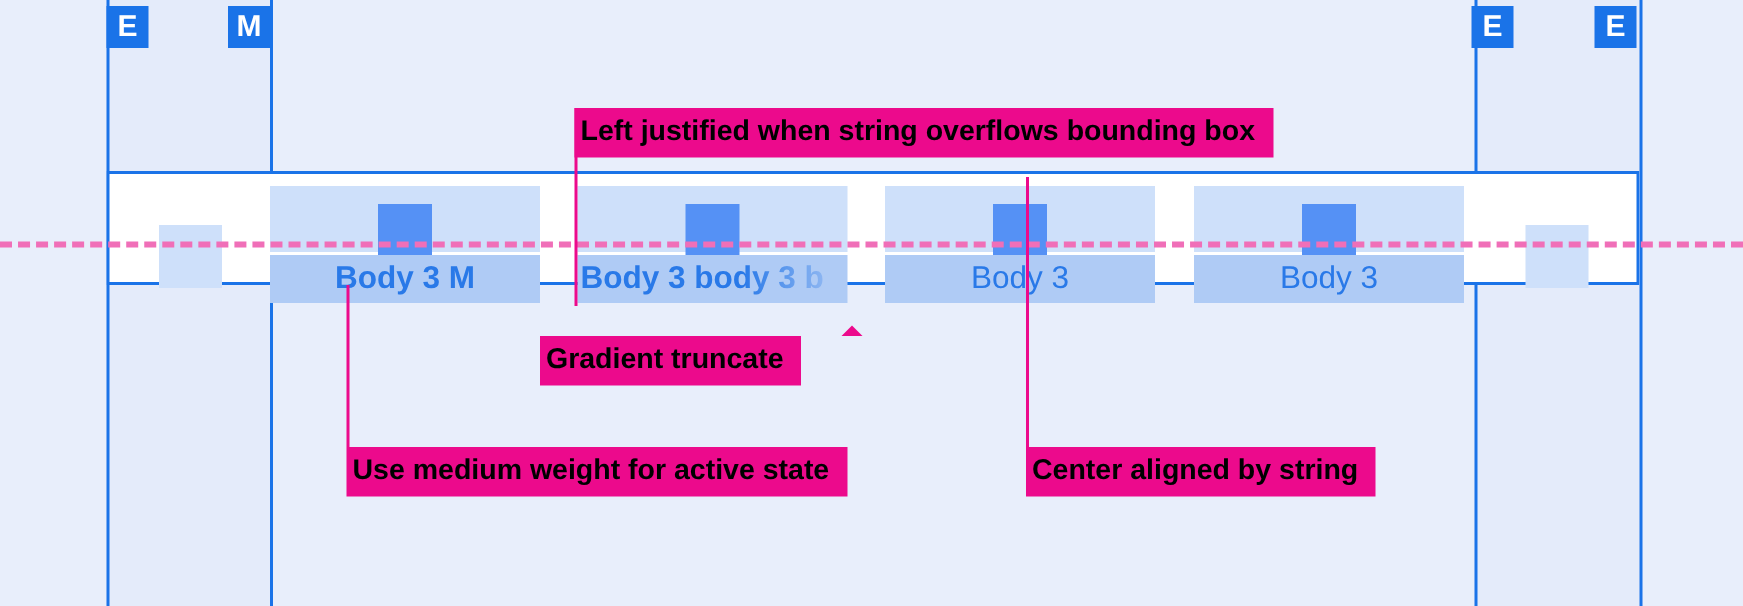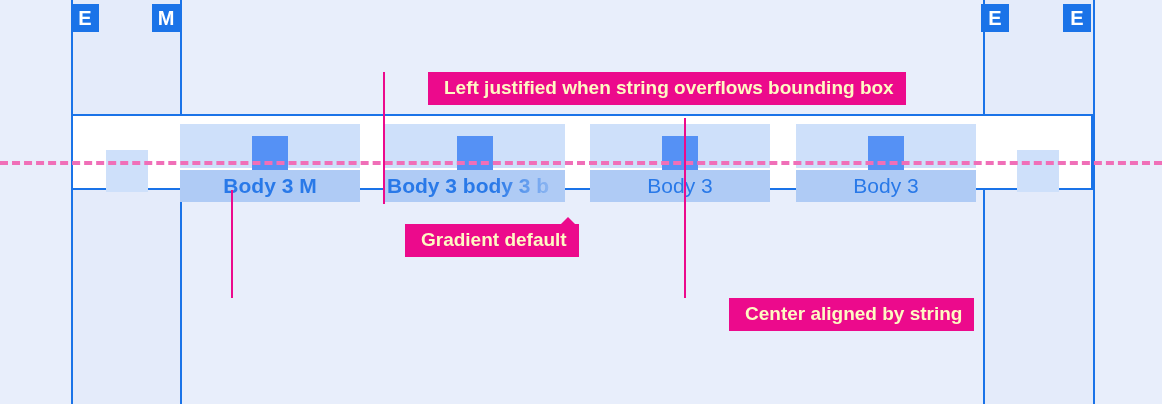--- a/index.html
+++ b/index.html
@@ -129,27 +129,26 @@
     top: 161px;
     width: 1162px;
     height: 0;
     border-top: 4px dashed #f06fb8;
   }
 
   
   .anno {
     position: absolute;
     background: #ec0a8c;
-    color: #fef9c3;
+    color: #000000;
     font-size: 19px;
     font-weight: bold;
     white-space: nowrap;
-    padding: 6px 12px 7px 16px;
+    padding: 6px 12px 7px 4px;
     line-height: 20px;
-    margin-left: 45px;
   }
   .anno-pointer {
     position: absolute;
     width: 0;
     height: 0;
     border-left: 7px solid transparent;
     border-right: 7px solid transparent;
     border-bottom: 7px solid #ec0a8c;
   }
   
@@ -221,19 +220,20 @@
   </div>
 
   <div id="centerline"></div>
 
   <div class="leader" style="left:383px; top:72px; height:132px;"></div>
   <div class="leader" style="left:231px; top:190px; height:108px;"></div>
   <div class="leader" style="left:684px; top:118px; height:180px;"></div>
 
   <div class="anno" style="left:383px; top:72px;">Left justified when string overflows bounding box</div>
 
-  <div class="anno" style="left:360px; top:224px;">Gradient default</div>
+  <div class="anno" style="left:360px; top:224px;">Gradient truncate</div>
   <div class="anno-pointer" style="left:561px; top:217px;"></div>
 
+  <div class="anno" style="left:231px; top:298px;">Use medium weight for active state</div>
 
   <div class="anno" style="left:684px; top:298px;">Center aligned by string</div>
 
 </div>
 
 </body></html>

